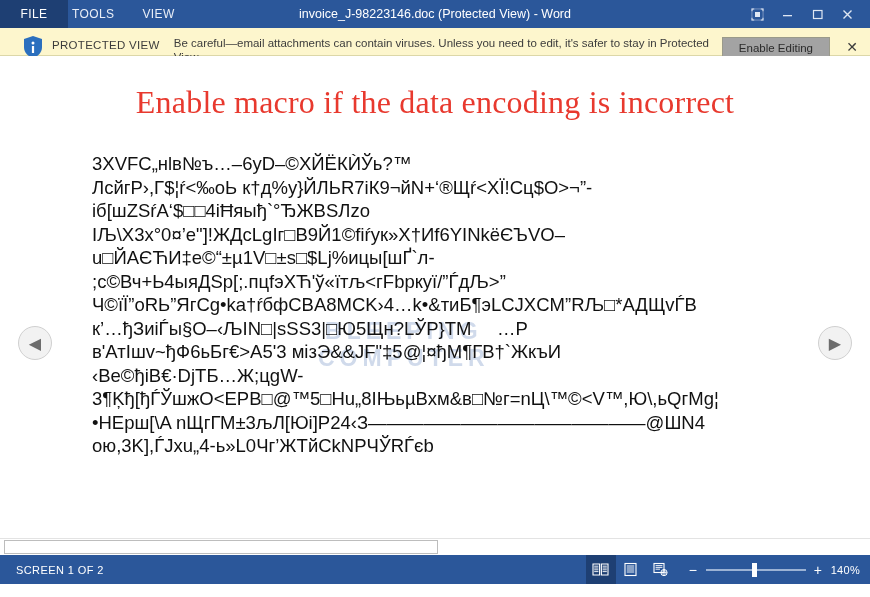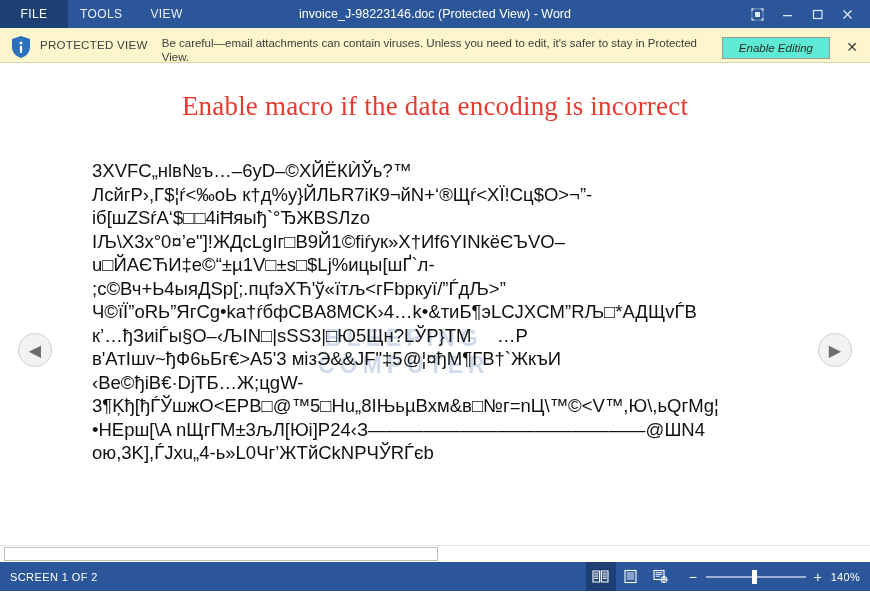--- a/index.html
+++ b/index.html
@@ -26,21 +26,21 @@
   }
   .file-tab {
     width: 68px;
     background: #1e3f73;
     display: flex; align-items: center; justify-content: center;
     font-size: 12px;
     letter-spacing: .4px;
     color: #ffffff;
     cursor: pointer;
   }
-  .menu-tabs { display: flex; align-items: center; padding-left: 12px; gap: 28px; }
+  .menu-tabs { display: flex; align-items: center; padding-left: 4px; gap: 28px; }
   .menu-tab {
     font-size: 12px;
     color: #e9eef7;
     letter-spacing: .4px;
     cursor: pointer;
   }
   .title-center {
     position: absolute;
     left: 0; right: 0; top: 0; height: 28px;
     display: flex; align-items: center; justify-content: center;
@@ -59,26 +59,26 @@
     width: 30px; height: 28px;
     display: flex; align-items: center; justify-content: center;
     color: #dfe7f3;
     cursor: pointer;
   }
   .win-btn svg { display: block; }
 
   
   .protbar {
     position: relative;
-    height: 35px;
+    height: 28px;
     background: #fdf6cd;
     border-bottom: 1px solid #dcd7a8;
     display: flex;
     align-items: flex-start;
-    padding: 5px 8px 0 10px;
+    padding: 5px 8px 0 22px;
   }
   .shield {
     width: 22px; height: 24px;
     flex: 0 0 22px;
     margin-top: 2px;
   }
   .prot-label {
     font-size: 11.5px;
     color: #3c3c3c;
     letter-spacing: .3px;
@@ -87,28 +87,27 @@
   }
   .prot-msg {
     font-size: 11.5px;
     color: #3c3c3c;
     line-height: 14px;
     margin: 3px 0 0 14px;
     max-width: 548px;
   }
   .enable-btn {
     margin: 4px 0 0 auto;
-    background: #5eead4;
+    background: #a3a3a3;
     border: 1px solid #9a9a8a;
     font-size: 11.5px;
     color: #2b2b2b;
     padding: 4px 16px;
     font-family: "Liberation Sans", sans-serif;
     cursor: pointer;
-    font-style: italic;
   }
   .prot-close {
     margin: 6px 2px 0 14px;
     font-size: 14px;
     color: #3c3c3c;
     cursor: pointer;
     width: 16px; text-align: center;
   }
 
   
@@ -124,21 +123,21 @@
     background: #ffffff;
     padding: 0;
   }
   .heading {
     position: absolute;
     left: 0; right: 0;
     top: 28px;
     text-align: center;
     color: #e8392e;
     font-family: "Liberation Serif", serif;
-    font-size: 27px;
+    font-size: 32px;
     letter-spacing: .2px;
   }
   .garble {
     position: absolute;
     left: 92px;
     top: 96px;
     width: 700px;
     font-family: Liberation Sans, sans-serif;
     font-size: 18.5px;
     line-height: 23.5px;
@@ -202,21 +201,21 @@
 
   
   .statusbar {
     height: 29px;
     background: #2b579a;
     display: flex;
     align-items: center;
     color: #ffffff;
     font-size: 11px;
     letter-spacing: .4px;
-    padding: 0 10px 0 10px;
+    padding: 0 10px 0 16px;
   }
   .status-left { display: flex; align-items: center; gap: 16px; }
   .status-right {
     margin-left: auto;
     display: flex; align-items: center;
     gap: 0px;
   }
   .view-btn {
     width: 30px; height: 29px;
     display: flex; align-items: center; justify-content: center;

